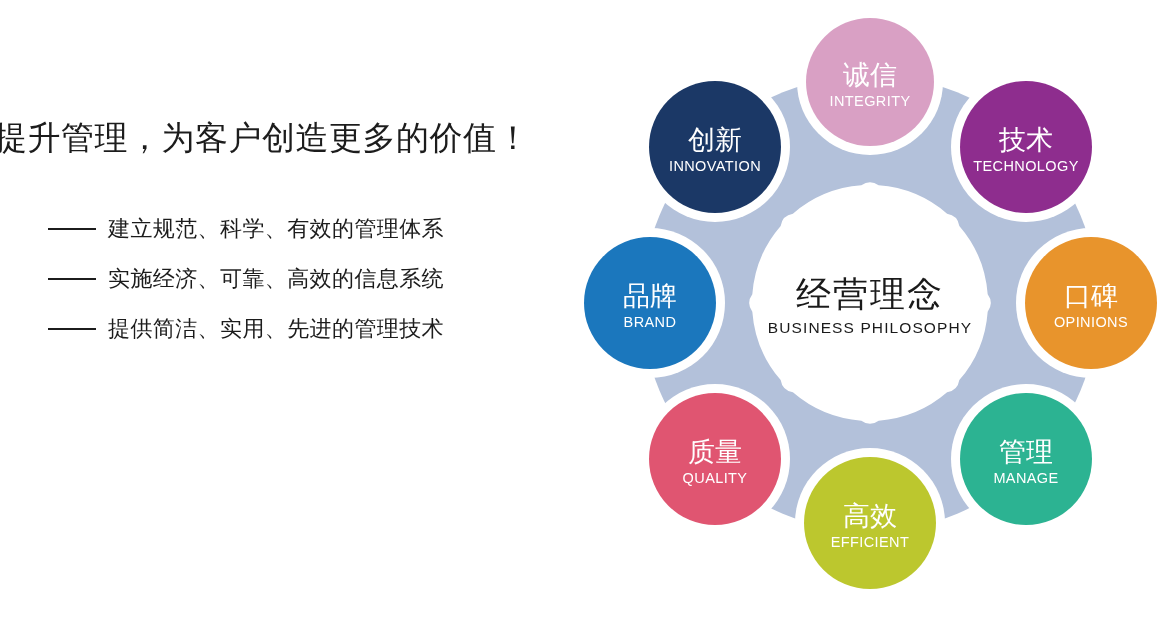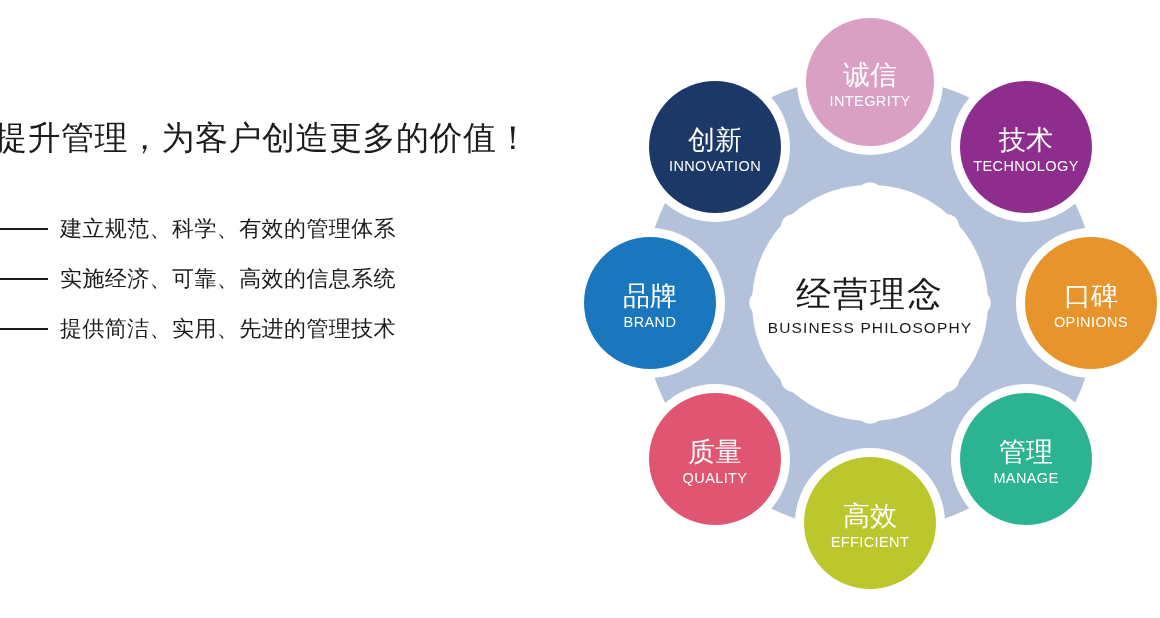--- a/index.html
+++ b/index.html
@@ -42,20 +42,21 @@
     position: absolute;
     left: 0;
     top: 200px;
     width: 470px;
   }
   .bullet-row {
     position: relative;
     height: 50px;
     display: flex;
     align-items: center;
+    margin-left: 48px;
   }
   .bullet-dash {
     display: inline-block;
     width: 48px;
     height: 0;
     border-top: 2px solid #1c1c1c;
     margin-left: 0px;
     margin-right: 12px;
     flex: 0 0 auto;
   }

